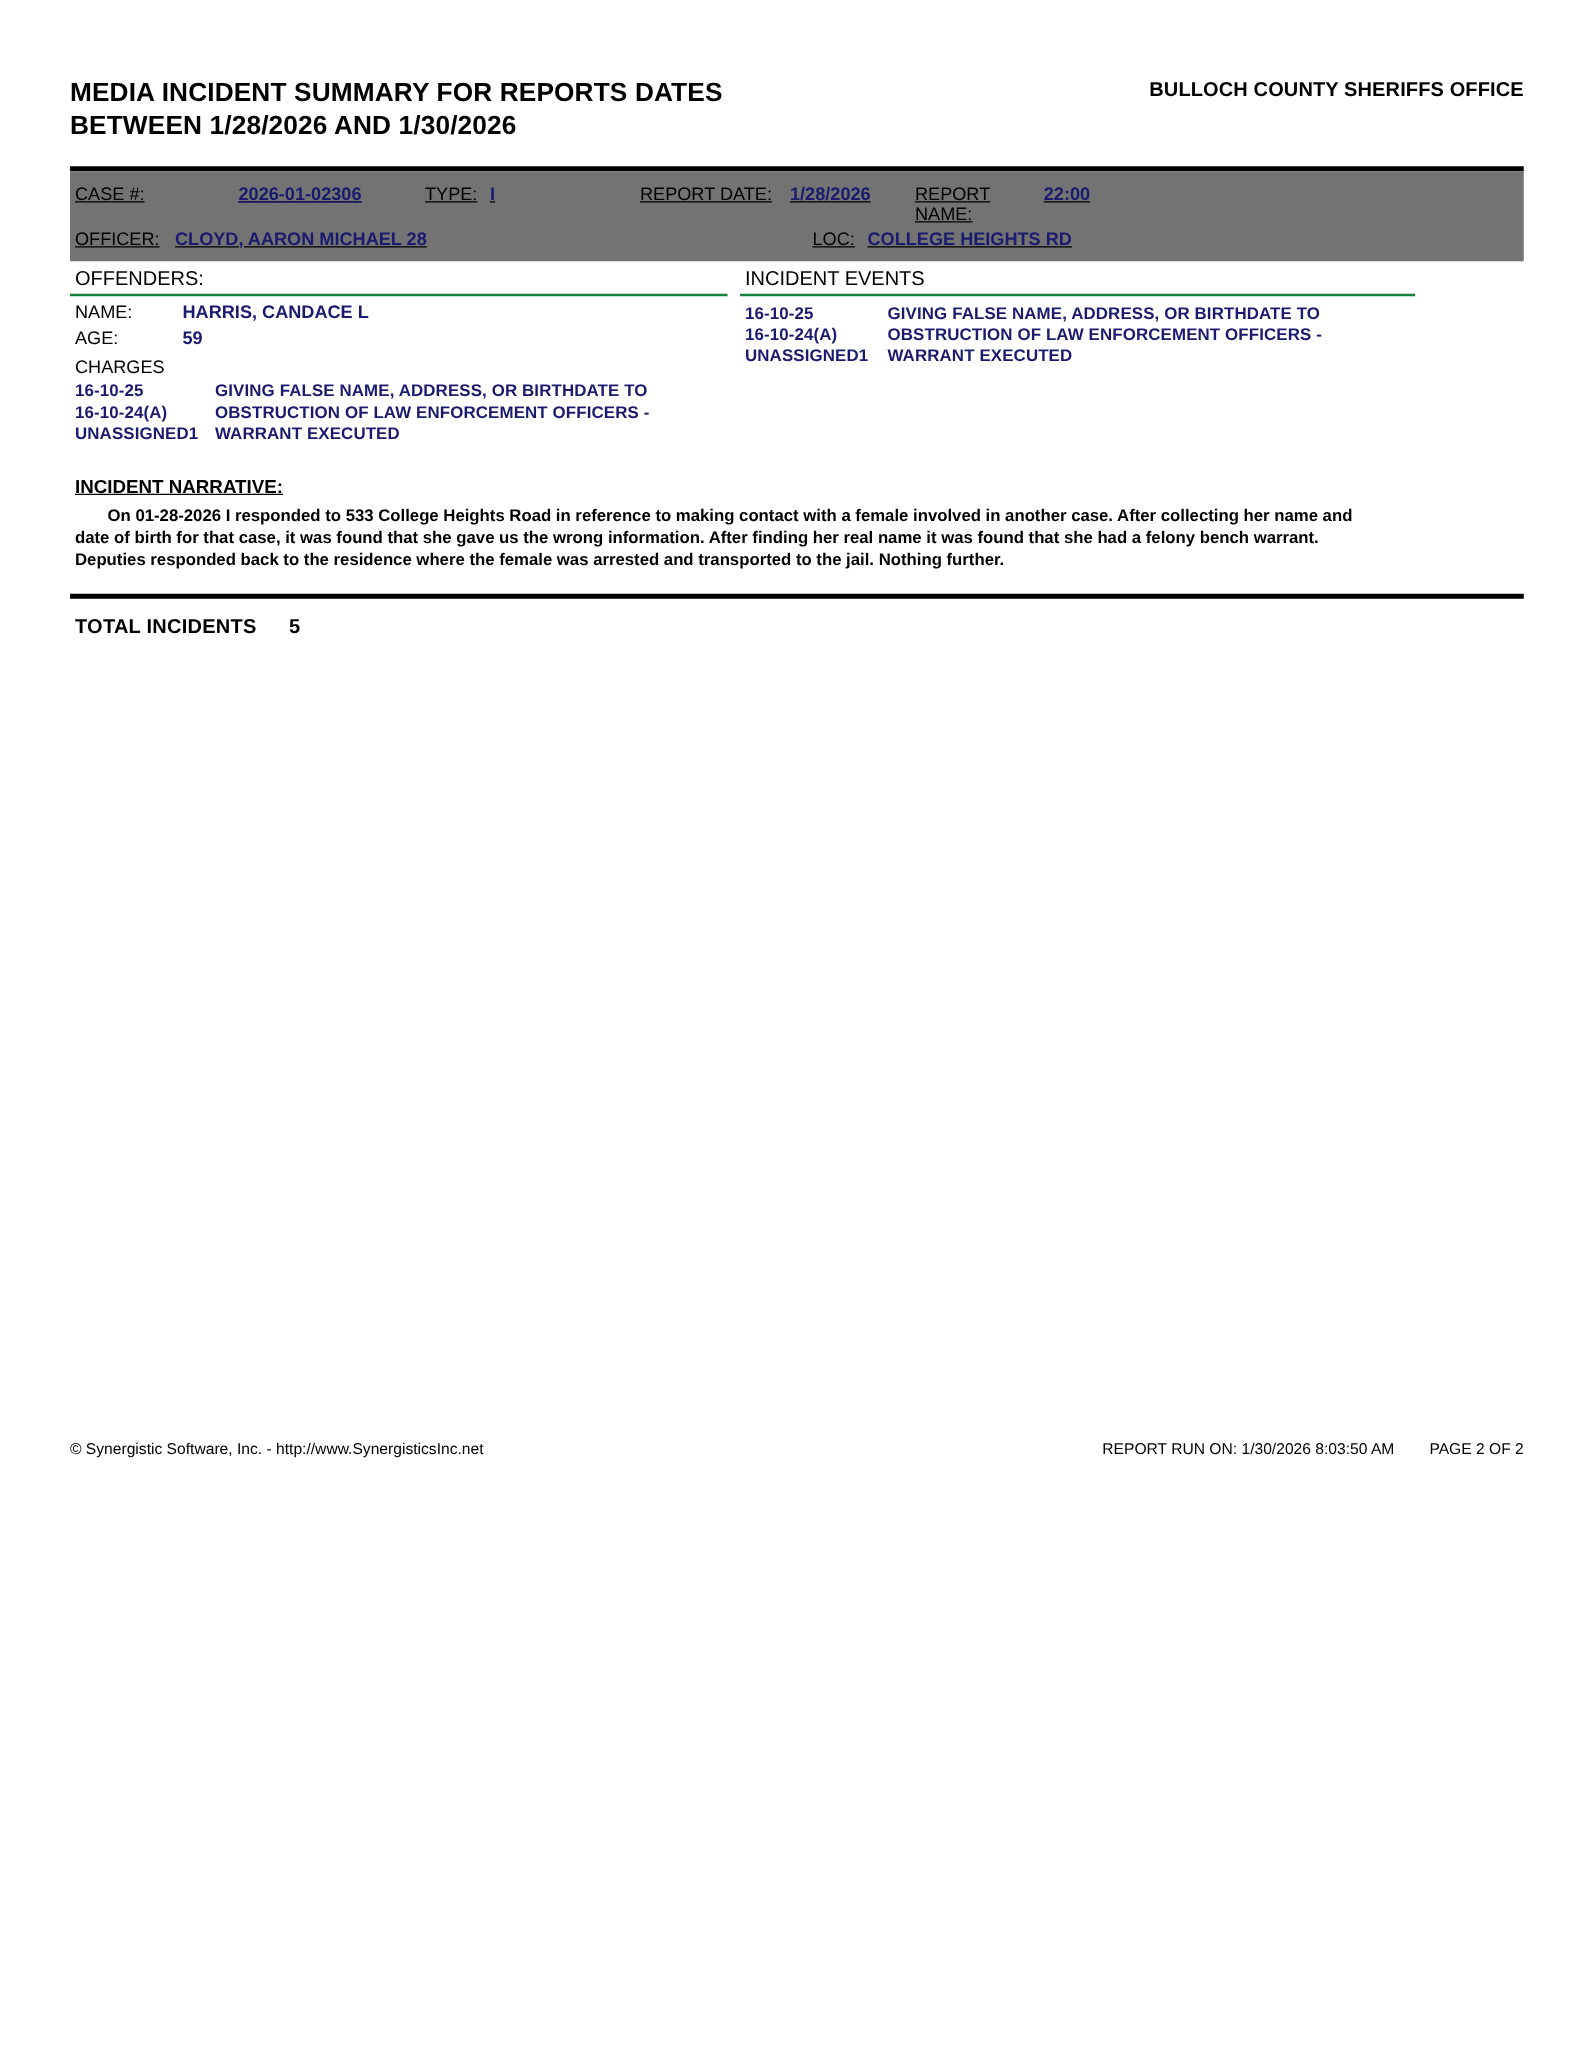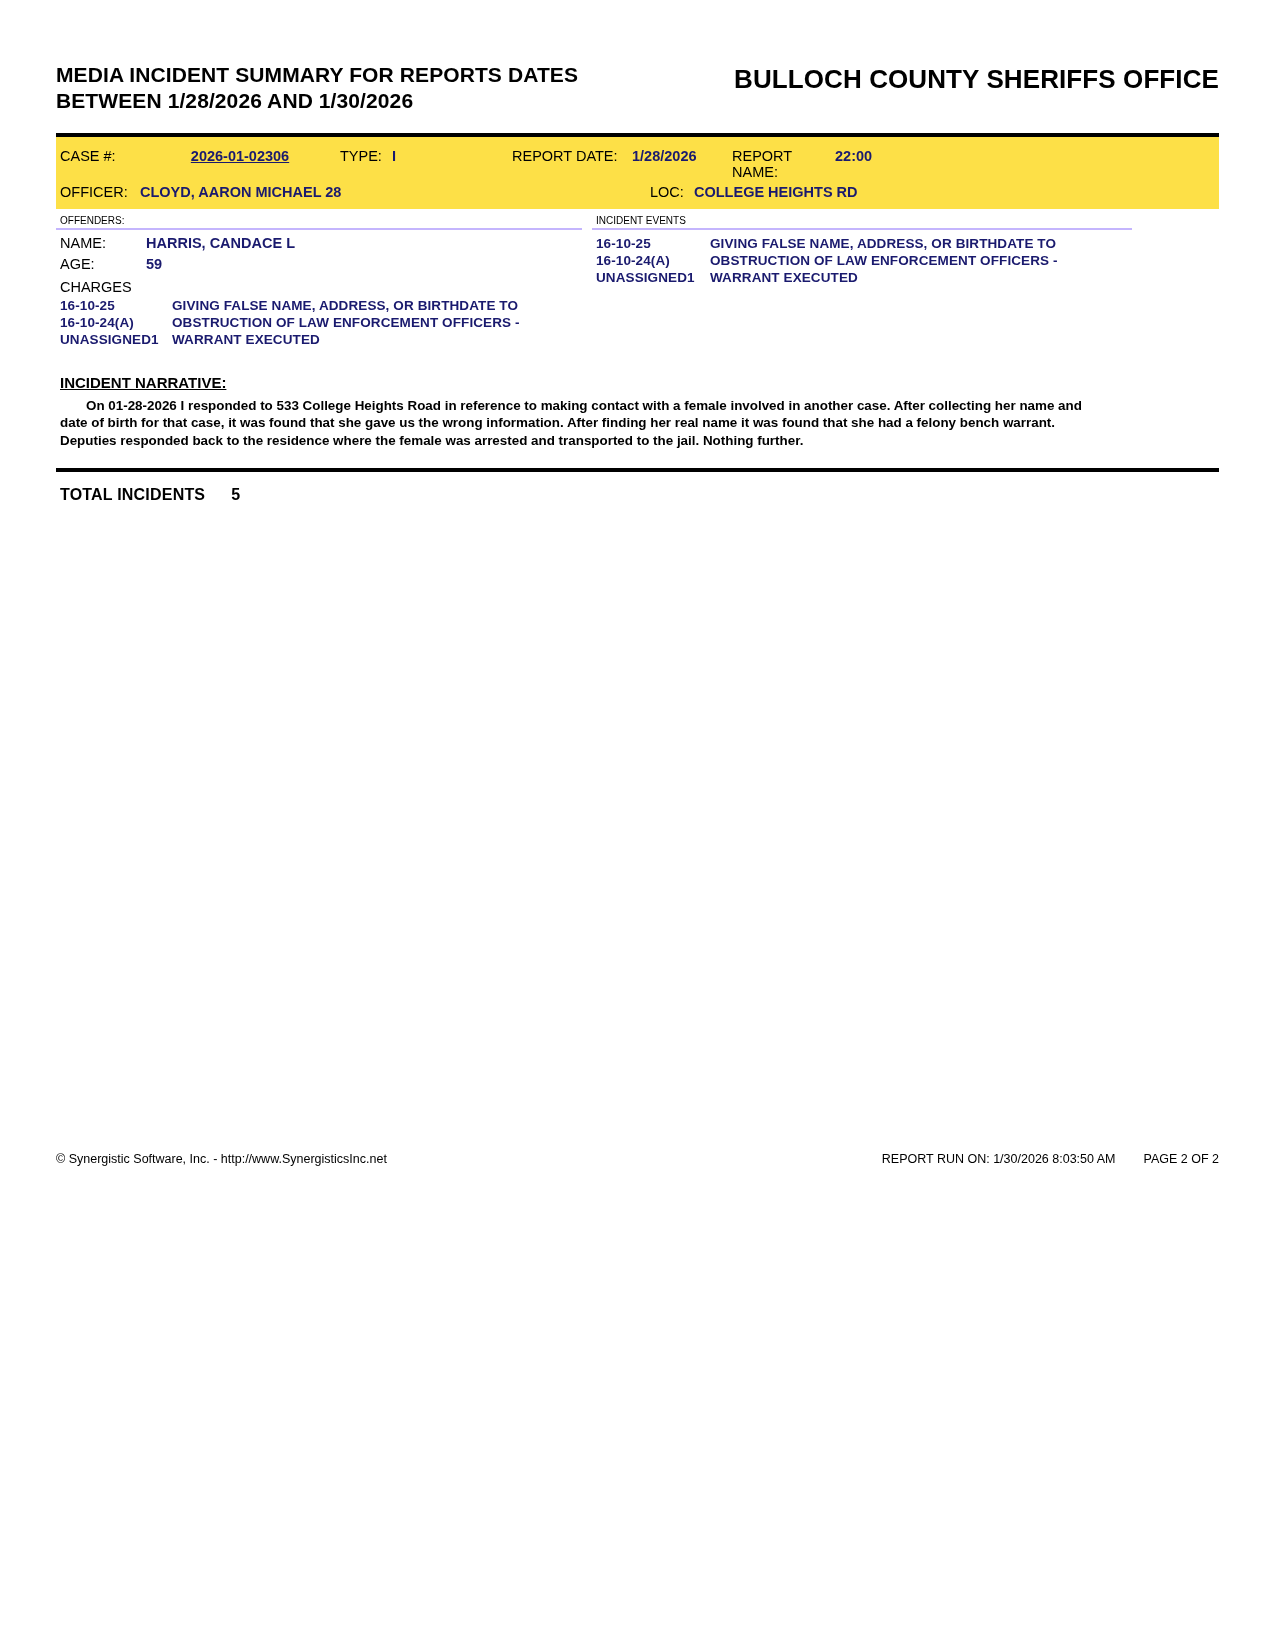--- a/index.html
+++ b/index.html
@@ -29,34 +29,35 @@
     padding-top: 62px;
   }
   .doc-title {
     font-size: 21px;
     font-weight: bold;
     line-height: 1.25;
     letter-spacing: 0.1px;
     max-width: 600px;
   }
   .org-name {
-    font-size: 26px;
+    font-size: 16px;
     font-weight: bold;
     letter-spacing: 0.1px;
     white-space: nowrap;
     padding-top: 2px;
   }
   .rule-thick {
     border-top: 4px solid #000;
     margin-top: 18px;
   }
   
   .case-band {
-    background: #fde047;
+    background: #737373;
     padding: 10px 0 6px 0;
+    text-decoration: underline;
   }
   .case-row {
     display: flex;
     align-items: baseline;
     font-size: 14.5px;
     padding: 1px 0 3px 4px;
   }
   .lbl {
     font-weight: normal;
     color: #000;
@@ -90,24 +91,24 @@
   .col-left {
     width: 536px;
     padding-right: 10px;
     box-sizing: border-box;
   }
   .col-right {
     width: 540px;
     box-sizing: border-box;
   }
   .sec-head {
-    font-size: 10px;
+    font-size: 16px;
     padding-left: 4px;
     padding-bottom: 2px;
-    border-bottom: 2px solid #c4b5fd;
+    border-bottom: 2px solid #15803d;
   }
   .kv-row {
     display: flex;
     font-size: 14.5px;
     padding: 5px 0 0 4px;
     align-items: center;
   }
   .kv-key { width: 86px; }
   .charge-head {
     font-size: 14.5px;

